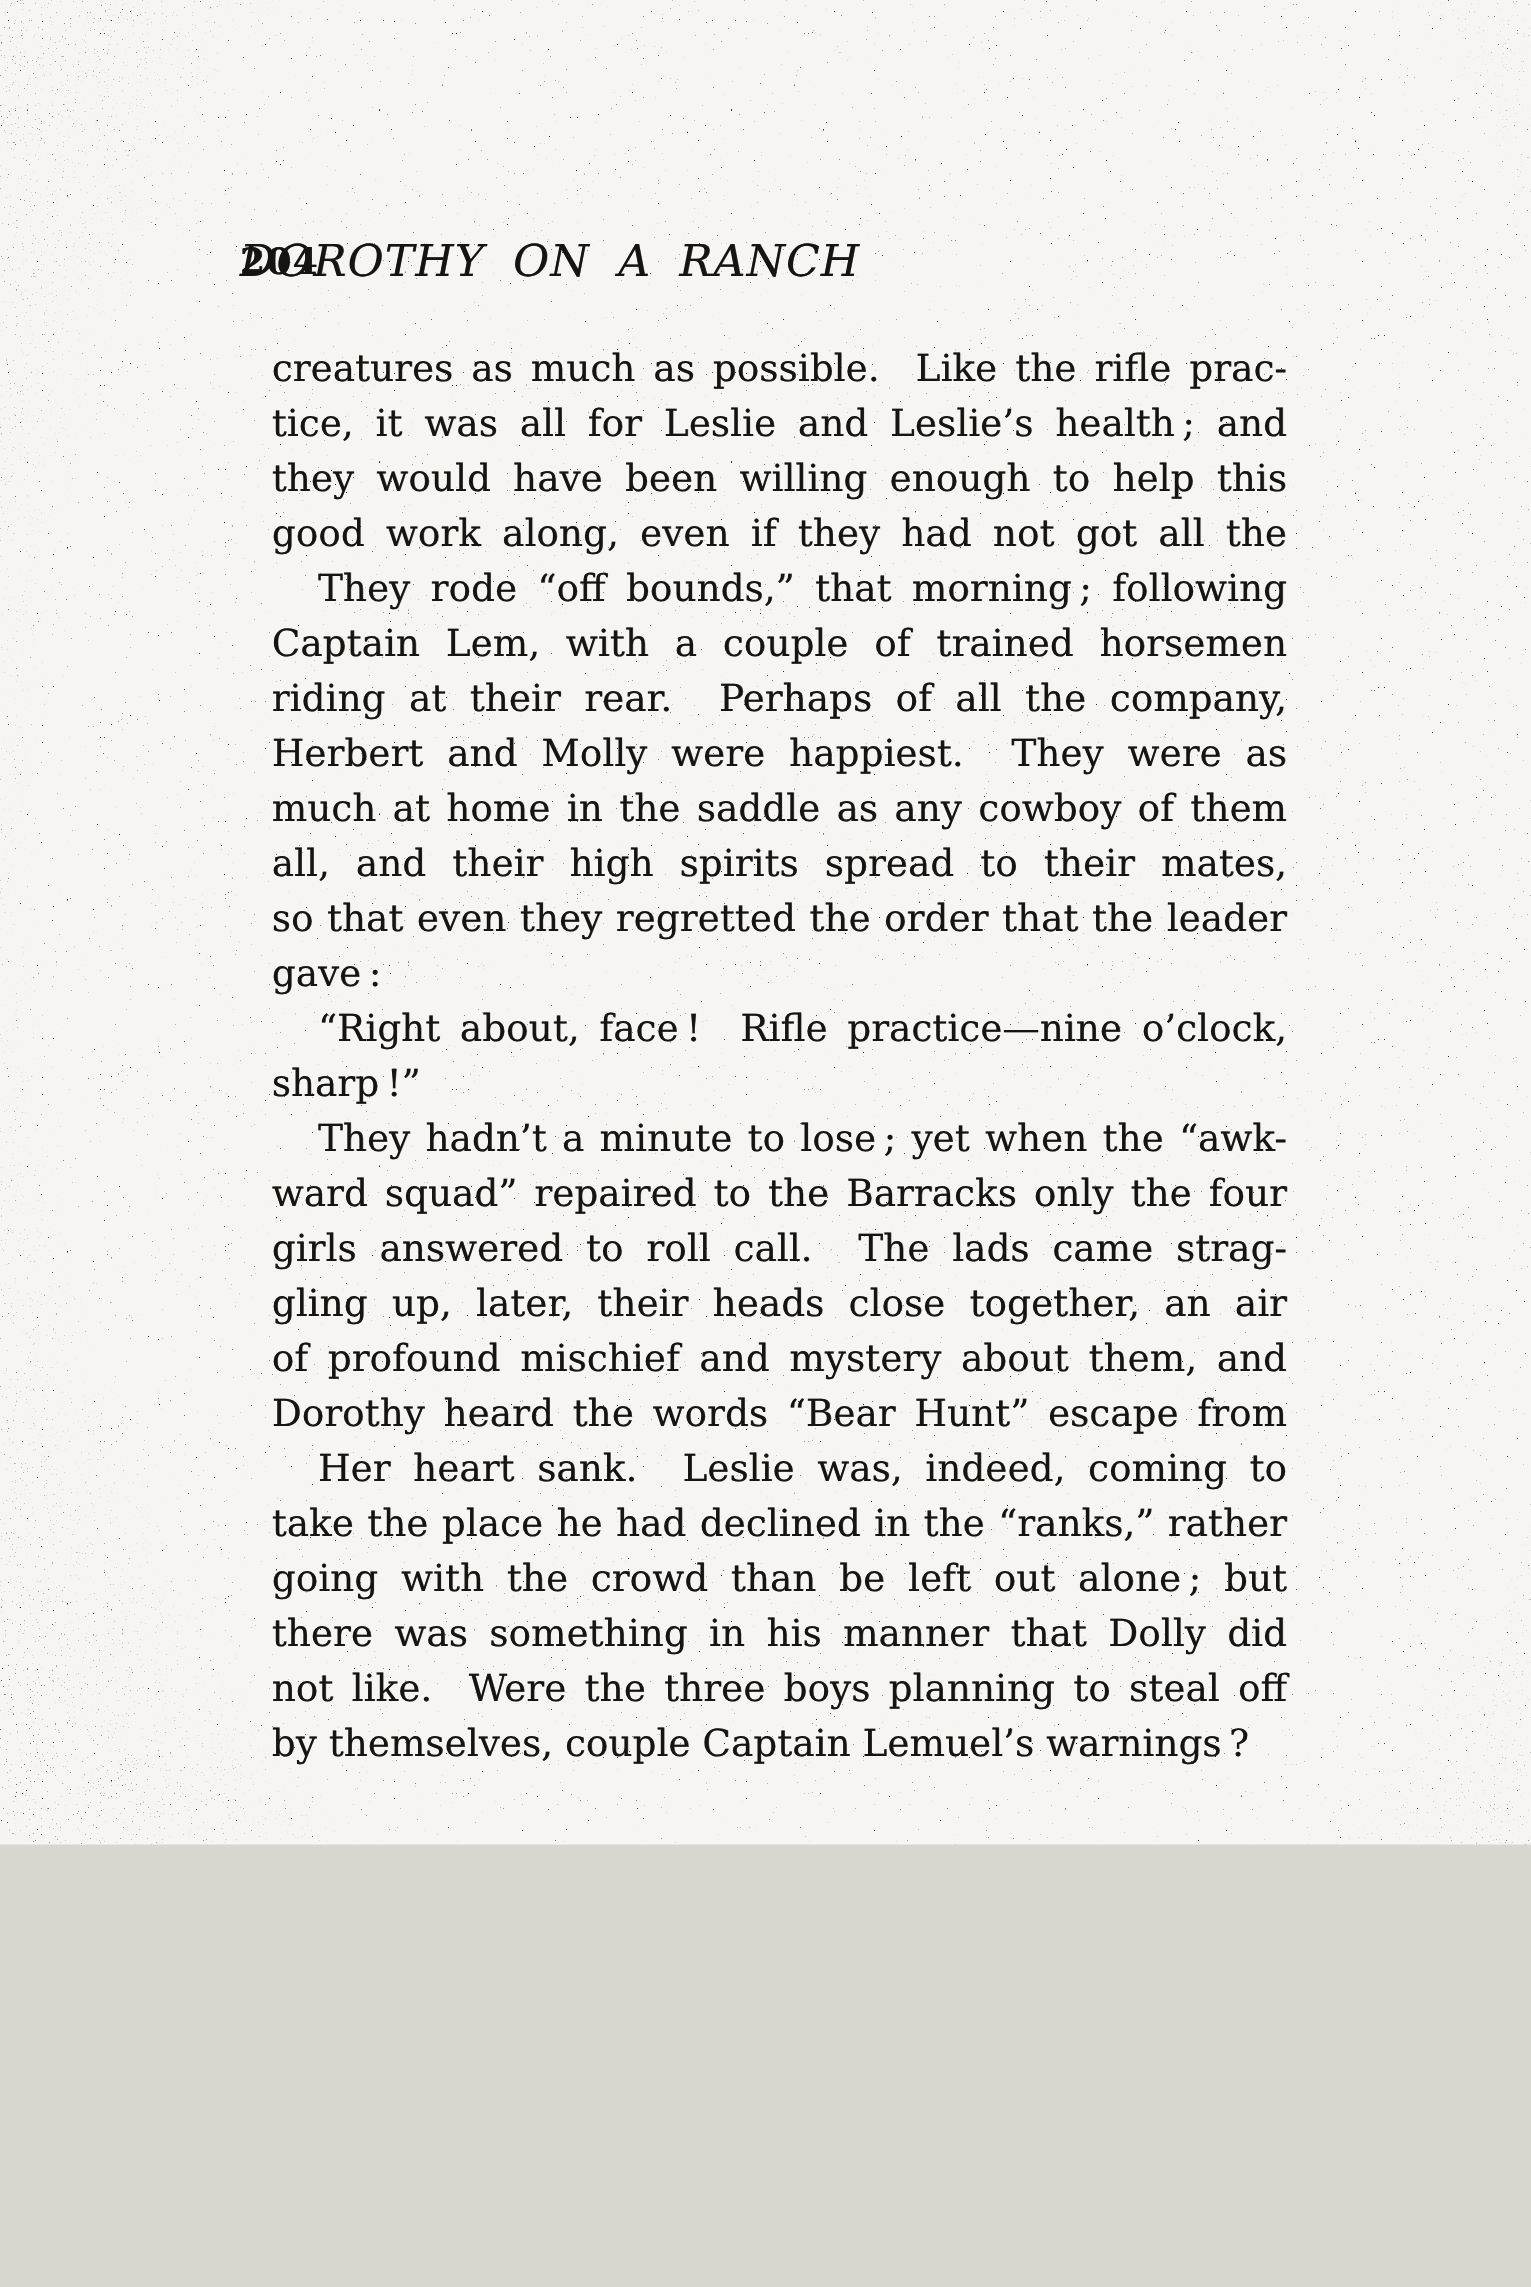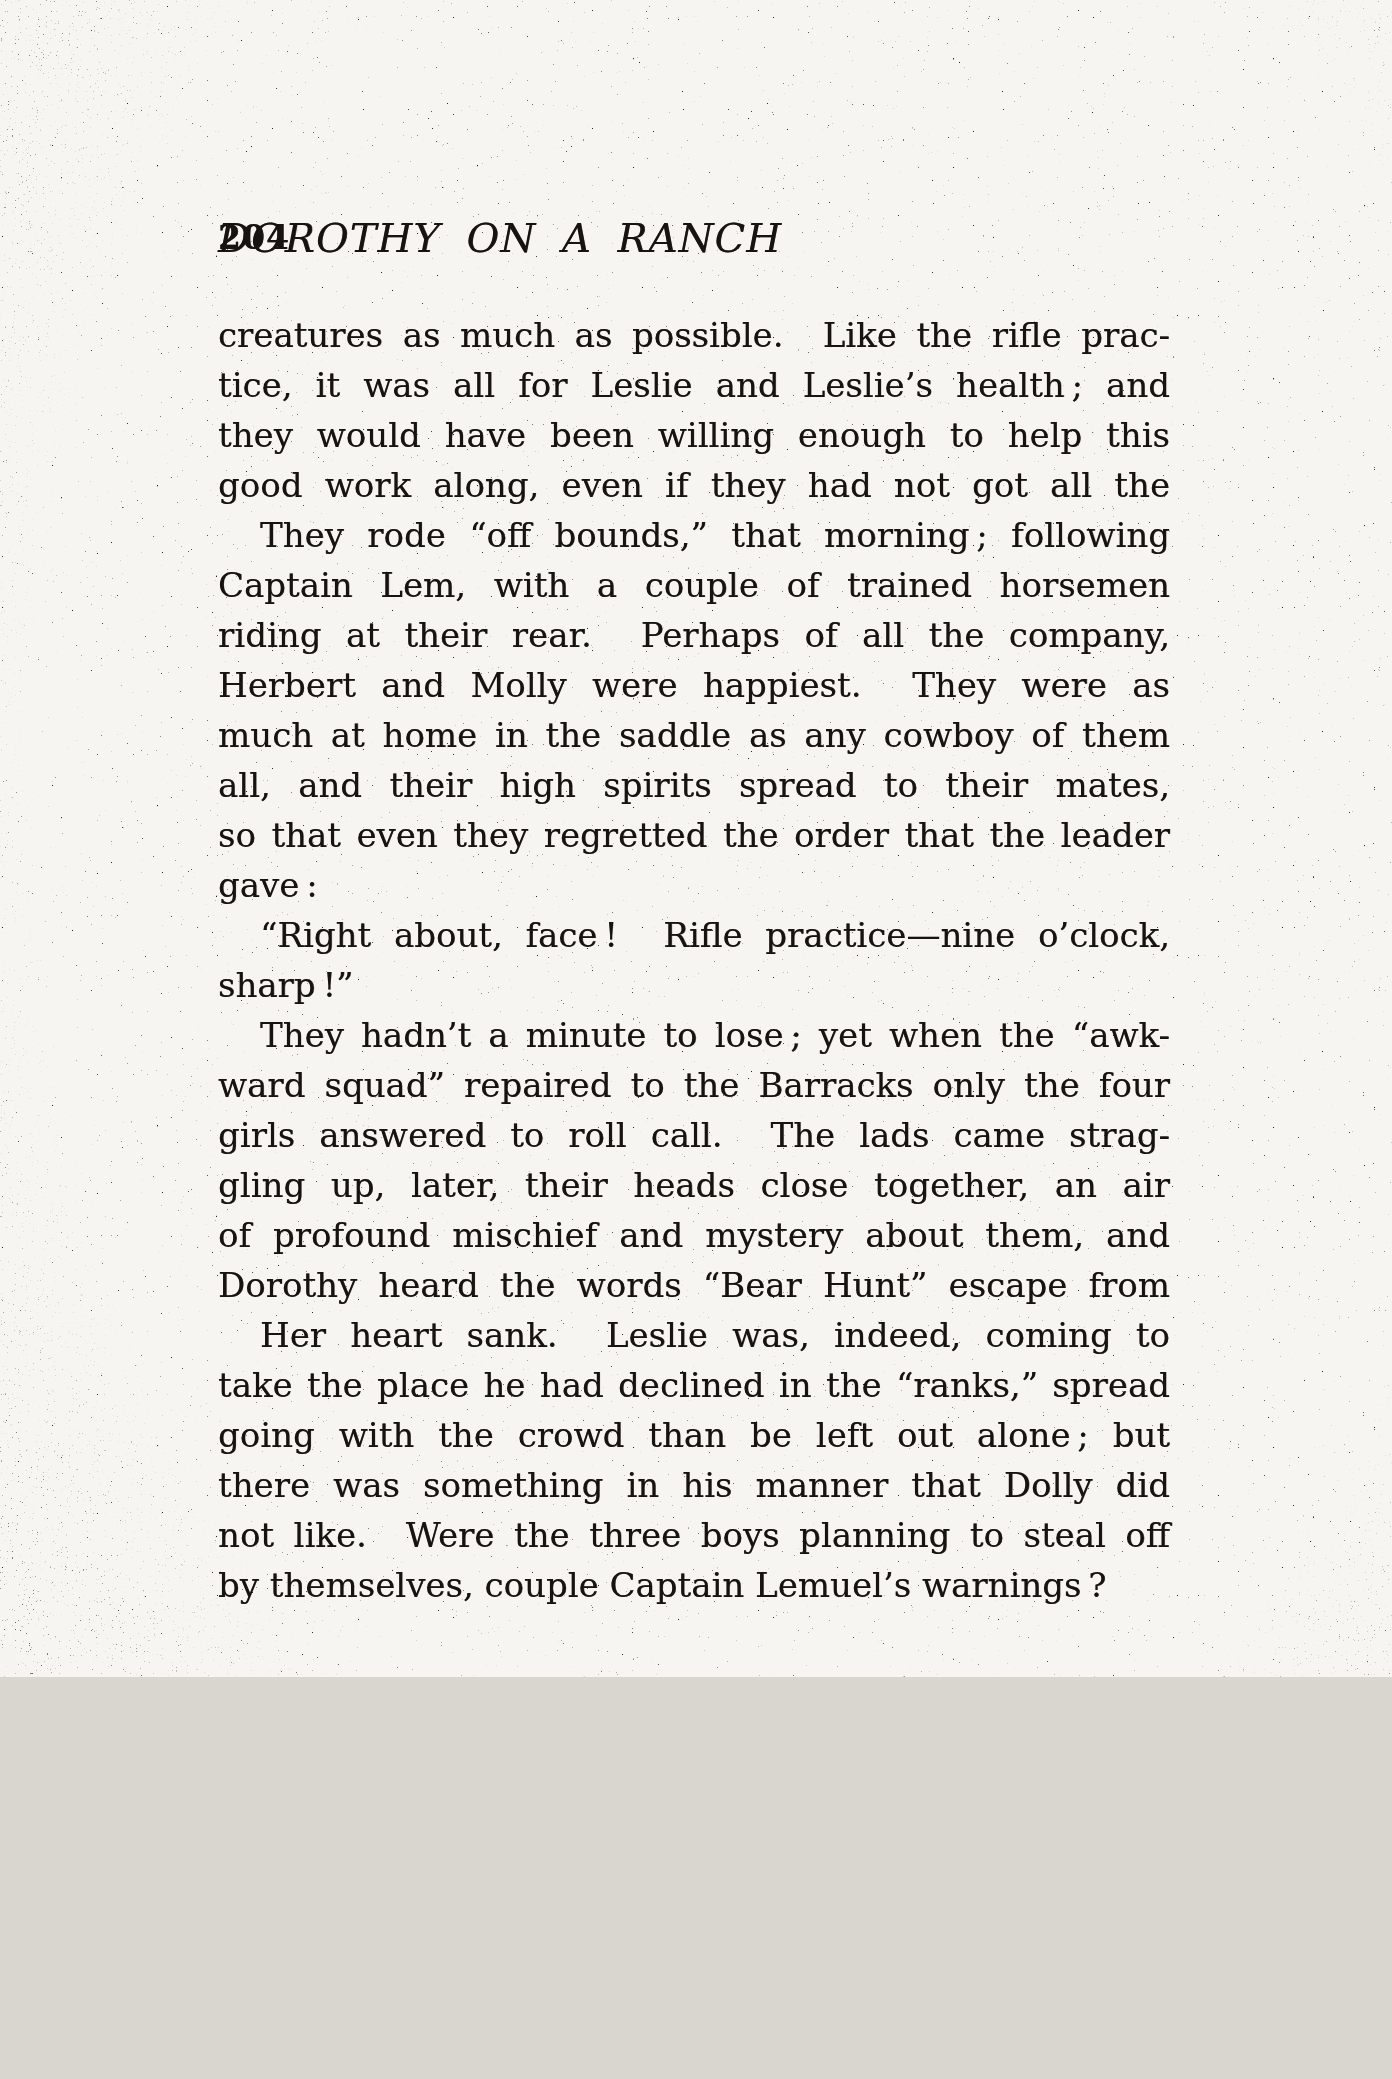--- a/index.html
+++ b/index.html
@@ -63,20 +63,21 @@
     line-height: 50px;
     z-index: 2;
     text-shadow: 0.3px 0.3px 0 rgba(23,19,16,0.6);
   }
   .line {
     text-align: justify;
     text-align-last: justify;
     height: 50px;
     overflow: visible;
     white-space: normal;
+    margin-left: 29px;
   }
   .line.last {
     text-align-last: left;
   }
   .line.indent {
     text-indent: 42px;
   }
 </style>
 </head>
 <body>
@@ -103,21 +104,21 @@
       <div class="line last">gave :</div>
       <div class="line indent">“Right about, face !&nbsp; Rifle practice—nine o’clock,</div>
       <div class="line last">sharp !”</div>
       <div class="line indent">They hadn’t a minute to lose ; yet when the “awk-</div>
       <div class="line">ward squad” repaired to the Barracks only the four</div>
       <div class="line">girls answered to roll call.&nbsp; The lads came strag-</div>
       <div class="line">gling up, later, their heads close together, an air</div>
       <div class="line">of profound mischief and mystery about them, and</div>
       <div class="line">Dorothy heard the words “Bear Hunt” escape from</div>
       <div class="line indent">Her heart sank.&nbsp; Leslie was, indeed, coming to</div>
-      <div class="line">take the place he had declined in the “ranks,” spread</div>
+      <div class="line">take the place he had declined in the “ranks,” rather</div>
       <div class="line">going with the crowd than be left out alone ; but</div>
       <div class="line">there was something in his manner that Dolly did</div>
       <div class="line">not like.&nbsp; Were the three boys planning to steal off</div>
       <div class="line last">by themselves, couple Captain Lemuel’s warnings ?</div>
     </div>
 
   <svg class="noise" width="1392" height="2079" viewBox="0 0 1392 2079" xmlns="http://www.w3.org/2000/svg" aria-hidden="true">
     <defs>
       <filter id="sp1" x="0" y="0" width="100%" height="100%">
         <feTurbulence type="fractalNoise" baseFrequency="0.8" numOctaves="2" seed="11" stitchTiles="stitch"></feTurbulence>

